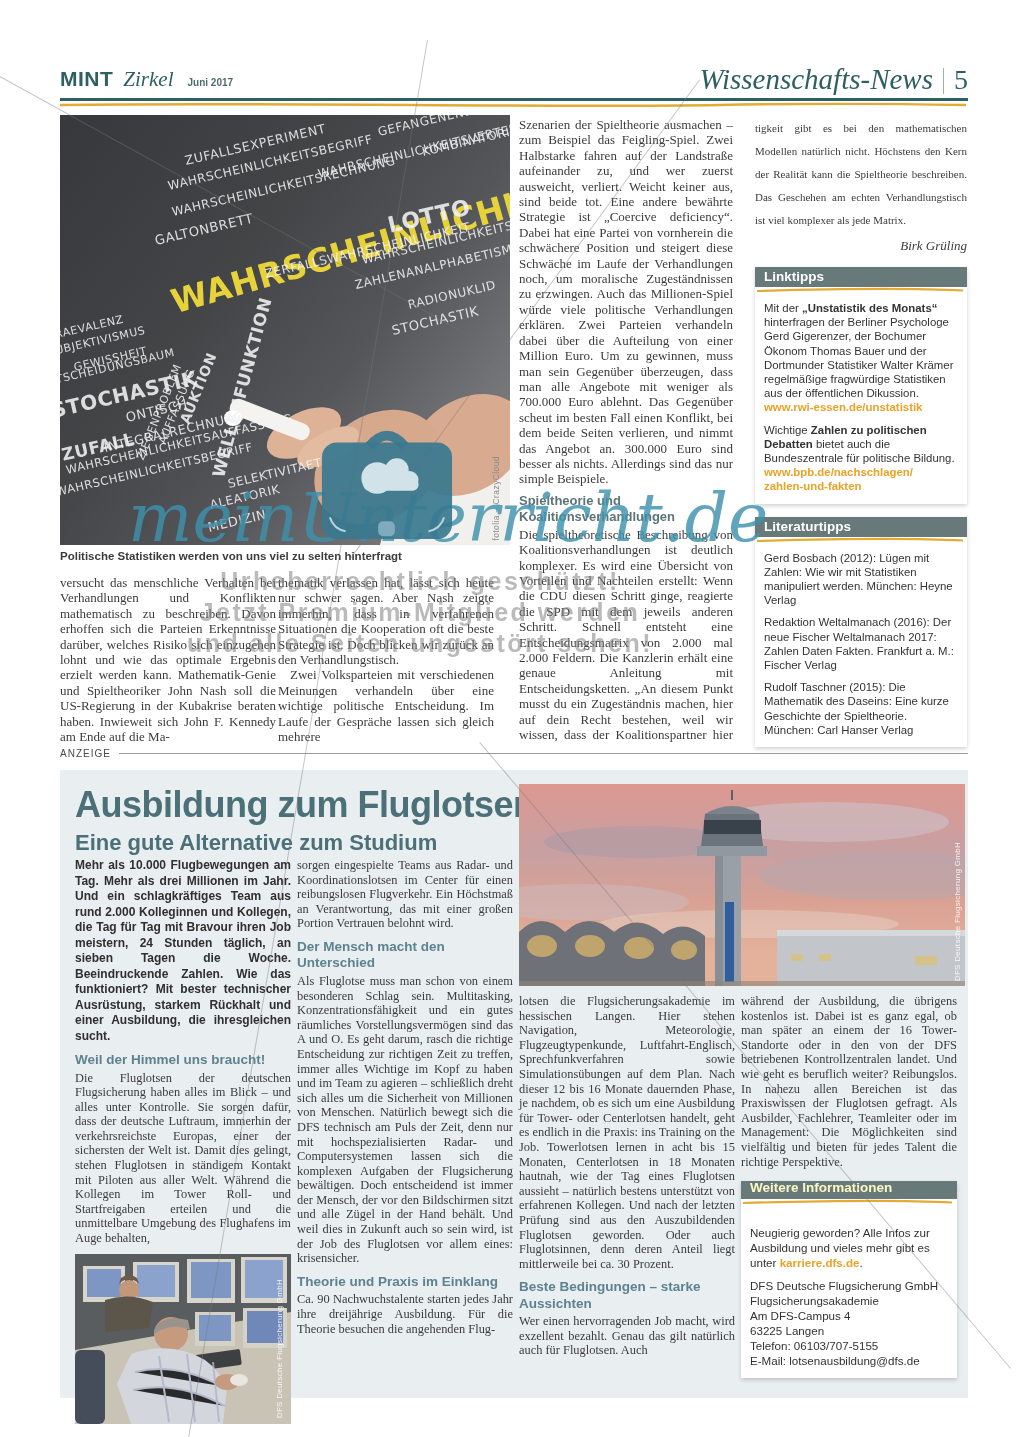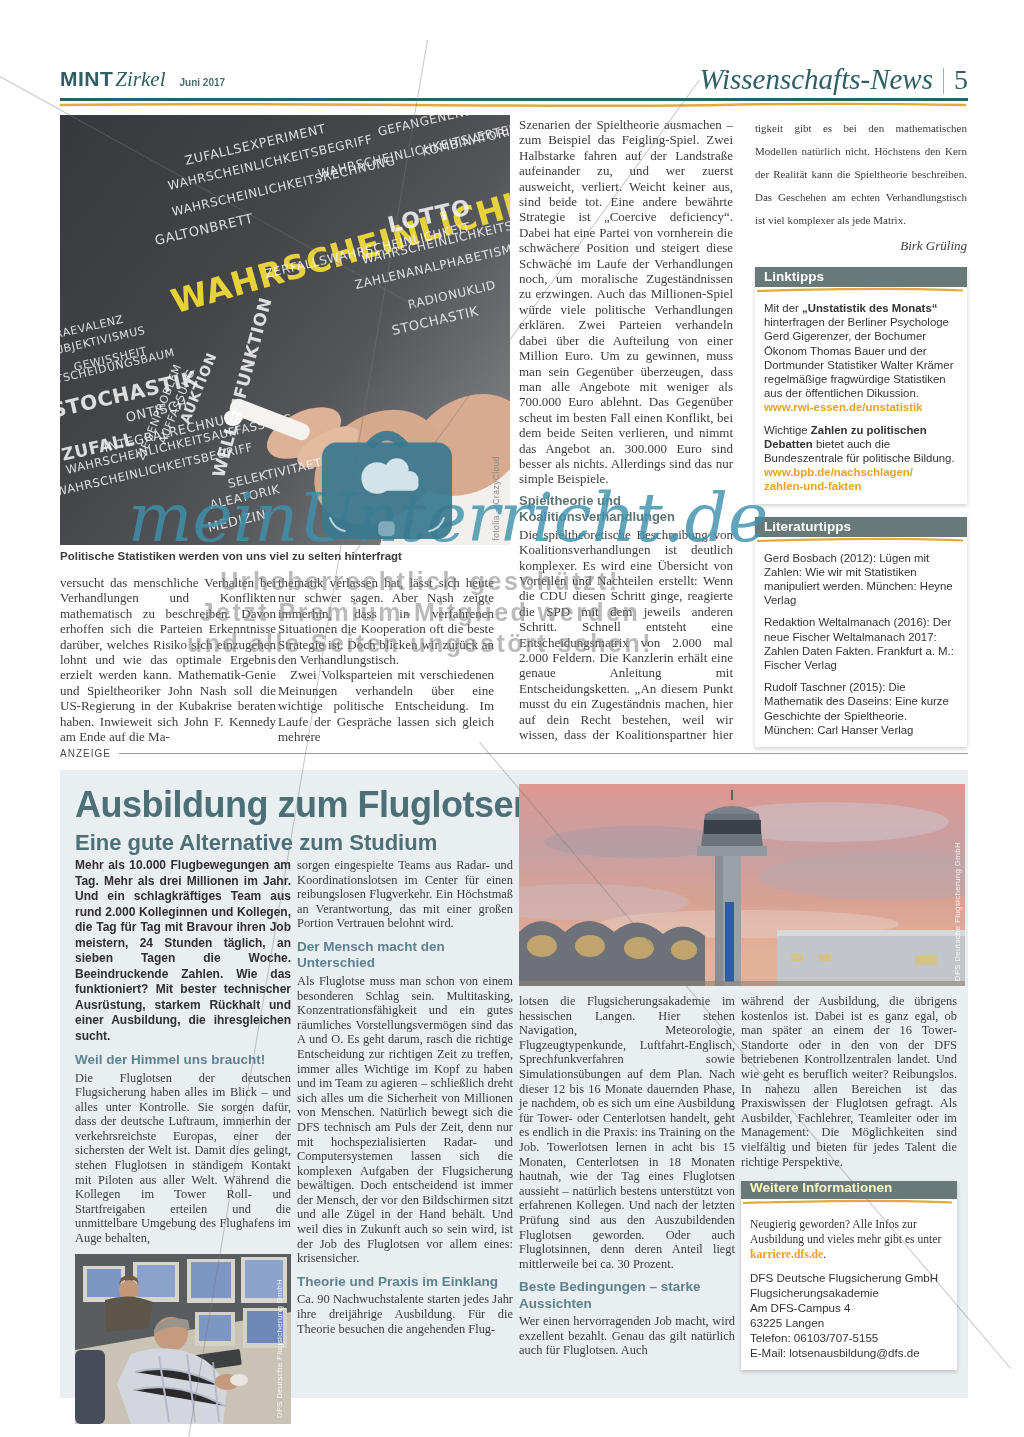--- a/index.html
+++ b/index.html
@@ -2,21 +2,21 @@
 <html><head>
 <meta charset="utf-8">
 <style>
   html,body{margin:0;padding:0;background:#ffffff;}
   .page{position:relative;width:1024px;height:1437px;background:#fff;overflow:hidden;
         font-family:"Liberation Serif",serif;color:#3b3b3b;}
   
   .mast{position:absolute;left:60px;top:56px;width:908px;height:40px;}
   .brand{position:absolute;left:0;bottom:4px;white-space:nowrap;}
   .brand .mint{font-family:"Liberation Sans",sans-serif;font-weight:bold;font-size:21px;color:#2e5f63;letter-spacing:.5px;}
-  .brand .zirkel{font-family:"Liberation Serif",serif;font-style:italic;font-size:21px;color:#2e5f63;margin-left:2px;}
+  .brand .zirkel{font-family:"Liberation Serif",serif;font-style:italic;font-size:21px;color:#2e5f63;margin-left:10px;}
   .brand .issue{font-family:"Liberation Sans",sans-serif;font-weight:bold;font-size:10px;color:#4d6e70;margin-left:10px;}
   .secttl{position:absolute;right:0;bottom:0;white-space:nowrap;display:flex;align-items:baseline;gap:10px;}
   .secttl .wn{font-family:"Liberation Serif",serif;font-style:italic;font-size:29px;color:#2e5f63;}
   .secttl .bar{display:inline-block;width:1px;height:26px;background:#9ab0b1;transform:translateY(5px);}
   .secttl .pg{font-family:"Liberation Serif",serif;font-size:28px;color:#2e5f63;}
   .mastrule{position:absolute;left:60px;top:98px;width:908px;}
   .mastrule .teal{height:2.5px;background:#2e5f63;}
   
   .col{position:absolute;font-size:13px;line-height:15.4px;text-align:justify;overflow:hidden;}
   .col p{margin:0;}
@@ -57,21 +57,21 @@
   .adcol{position:absolute;width:216px;font-size:12.4px;line-height:14.6px;text-align:justify;}
   .adcol p{margin:0 0 8px 0;}
   .adh{font-family:"Liberation Sans",sans-serif;font-weight:bold;font-size:13.5px;line-height:16.5px;
        color:#5d8290;text-align:left;margin:0 0 2px 0;}
   .adintro{font-family:"Liberation Sans",sans-serif;font-weight:bold;font-size:12px;line-height:15.5px;color:#2f2f2f;}
   .photo{position:relative;overflow:hidden;}
   .pcredit{position:absolute;right:3px;bottom:5px;writing-mode:vertical-rl;transform:rotate(180deg);
            font-family:"Liberation Sans",sans-serif;font-size:8px;color:rgba(255,255,255,.85);letter-spacing:.3px;}
   .infobox{margin-top:12px;background:#fff;box-shadow:0 2px 4px rgba(0,0,0,.18);}
   .infobox .bd{font-family:"Liberation Sans",sans-serif;font-size:11.6px;line-height:15px;color:#333;padding:8px 9px 10px 9px;text-align:left;}
-  .infobox .bd p{margin:4px 0 8px 0;font-family:Liberation Serif, serif;}
+  .infobox .bd p{margin:12px 0 8px 0;}
   .addr div{margin:0;}
   
   .wm-script{position:absolute;left:128px;top:478px;font-family:"DejaVu Serif",serif;font-style:italic;
              font-size:68px;color:rgba(62,145,173,.82);white-space:nowrap;pointer-events:none;z-index:30;}
   .wm-lines{position:absolute;left:120px;top:566px;width:600px;text-align:center;z-index:30;pointer-events:none;
             font-family:"Liberation Sans",sans-serif;font-weight:bold;font-size:25px;line-height:31px;
             color:rgba(130,130,130,.55);letter-spacing:2.5px;}
   .wline{position:absolute;height:0;border-top:1.4px solid rgba(120,120,120,.42);transform-origin:0 0;z-index:29;pointer-events:none;}
   #wl1{left:0;top:76px;width:525px;transform:rotate(28.9deg);border-top-width:1px;}
   #wl2{left:428px;top:40px;width:1417px;transform:rotate(99.7deg);}

